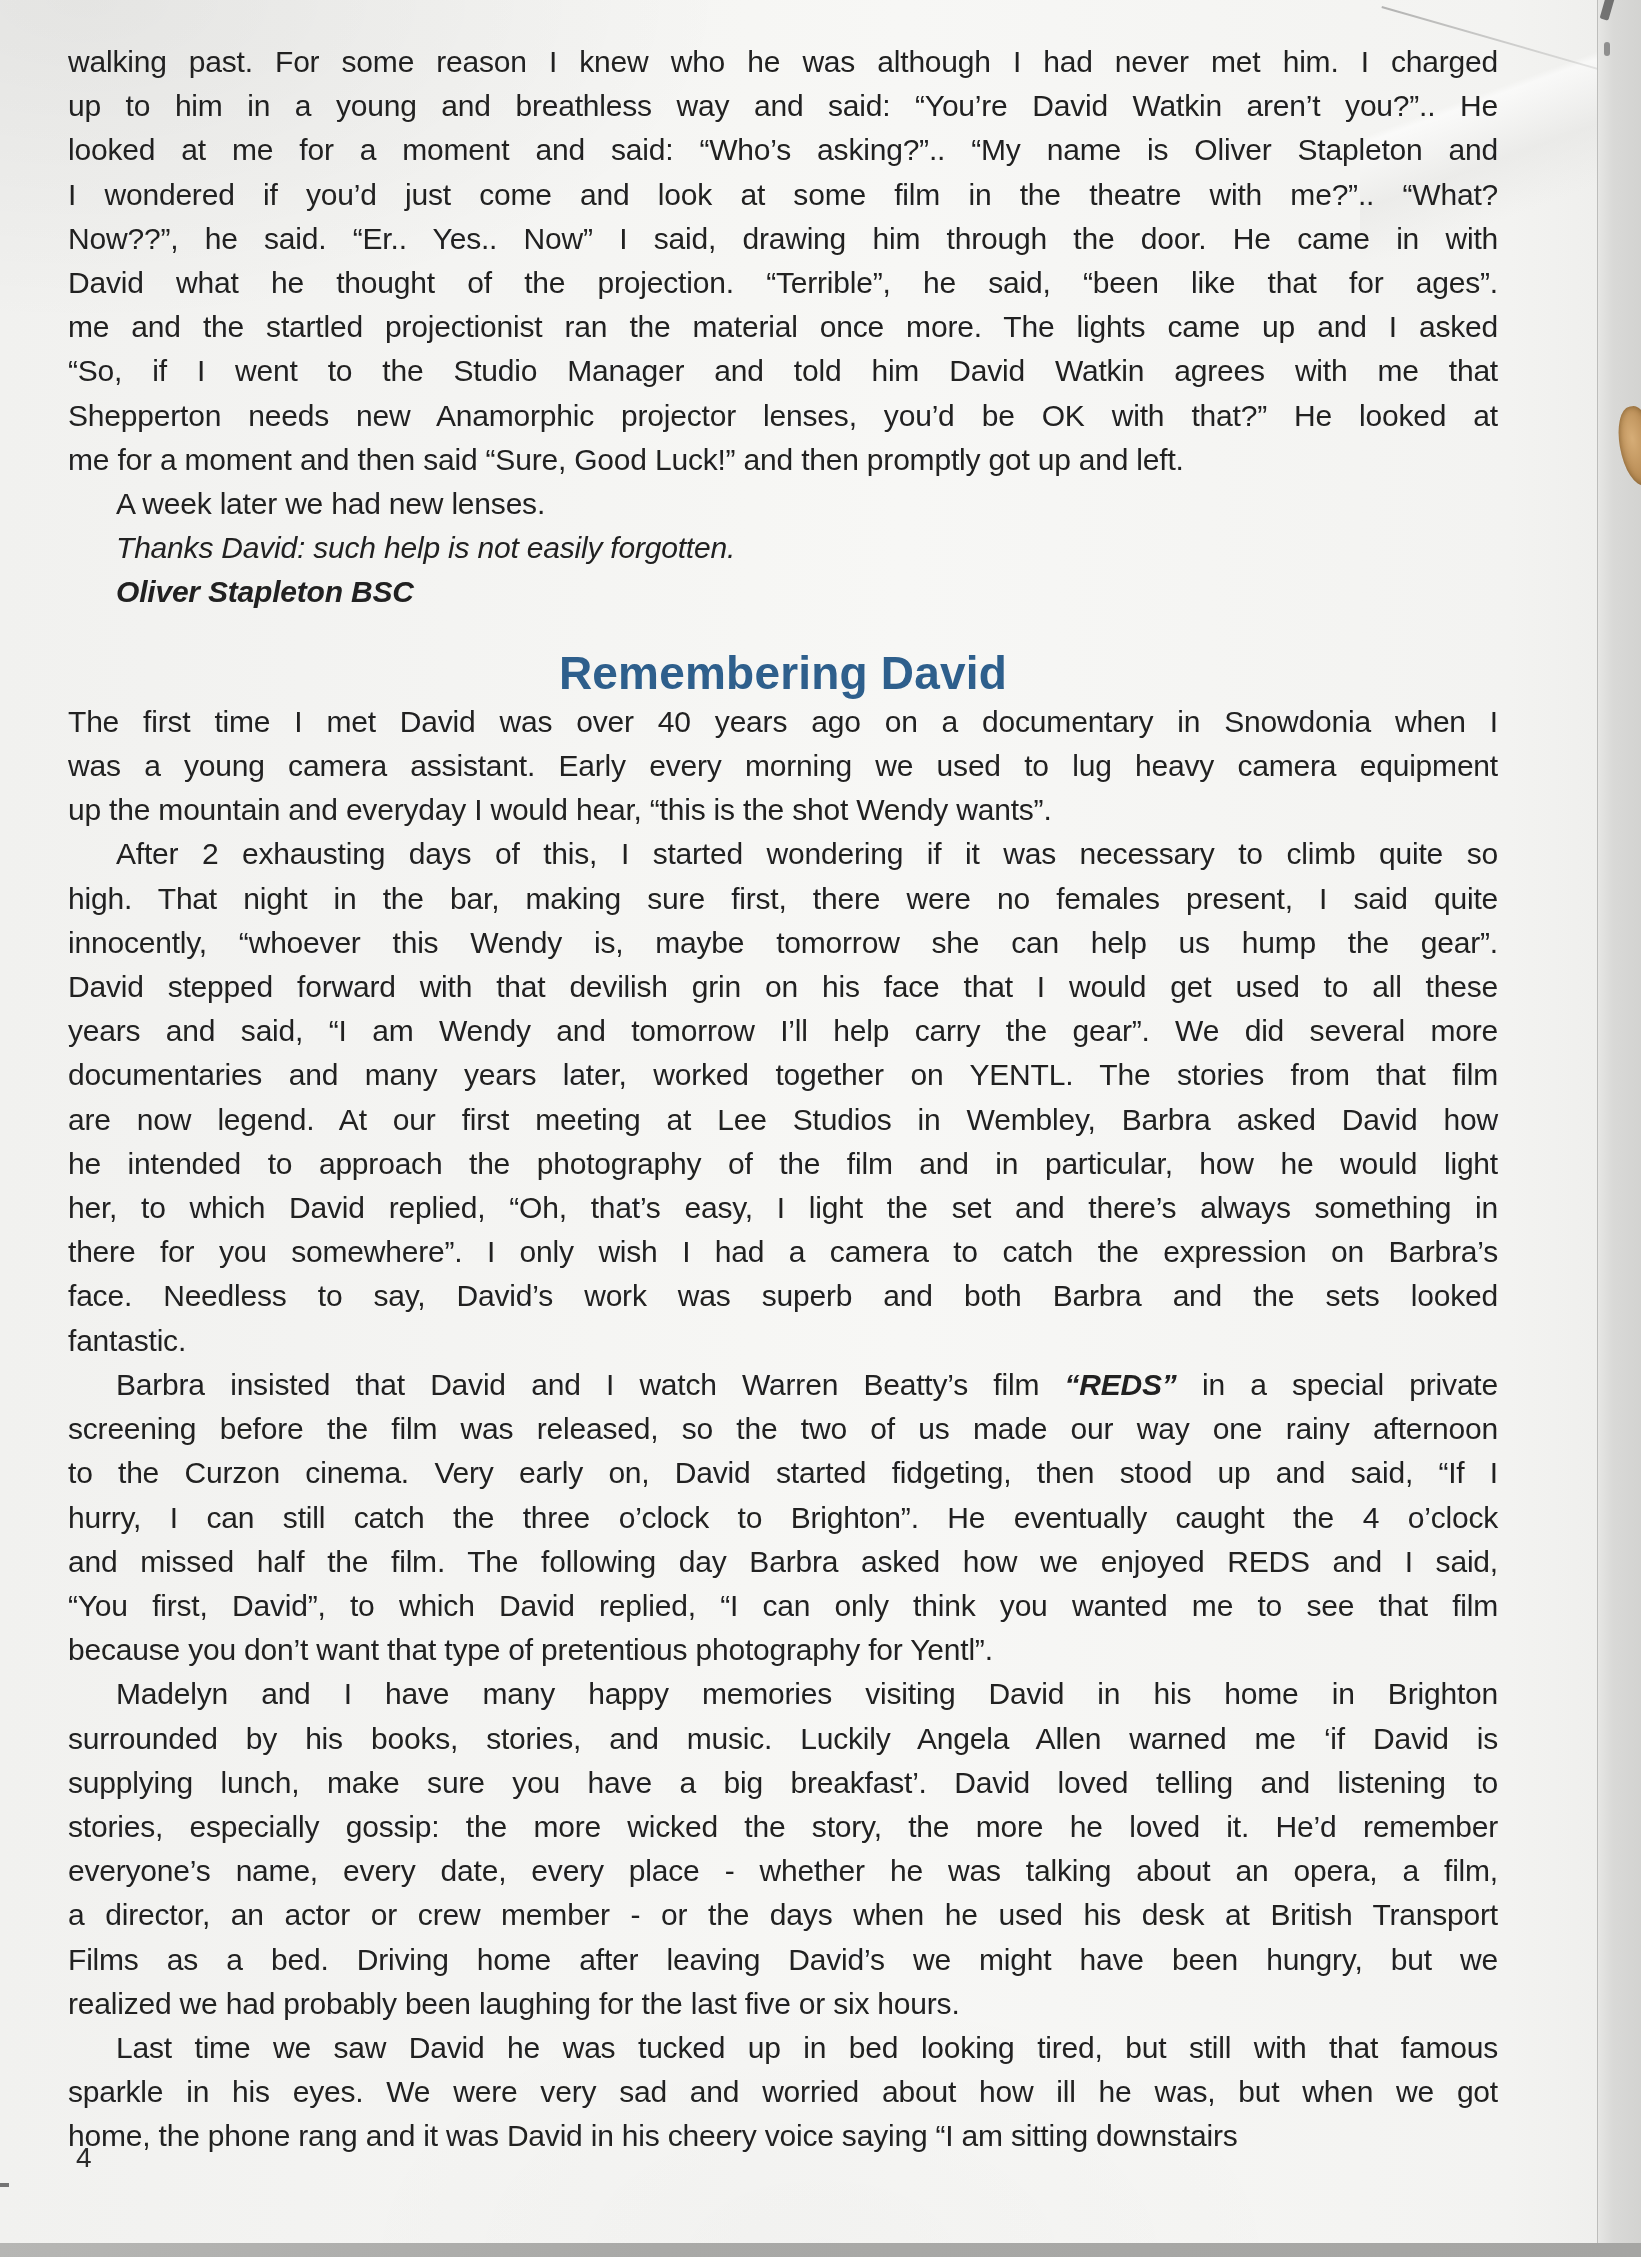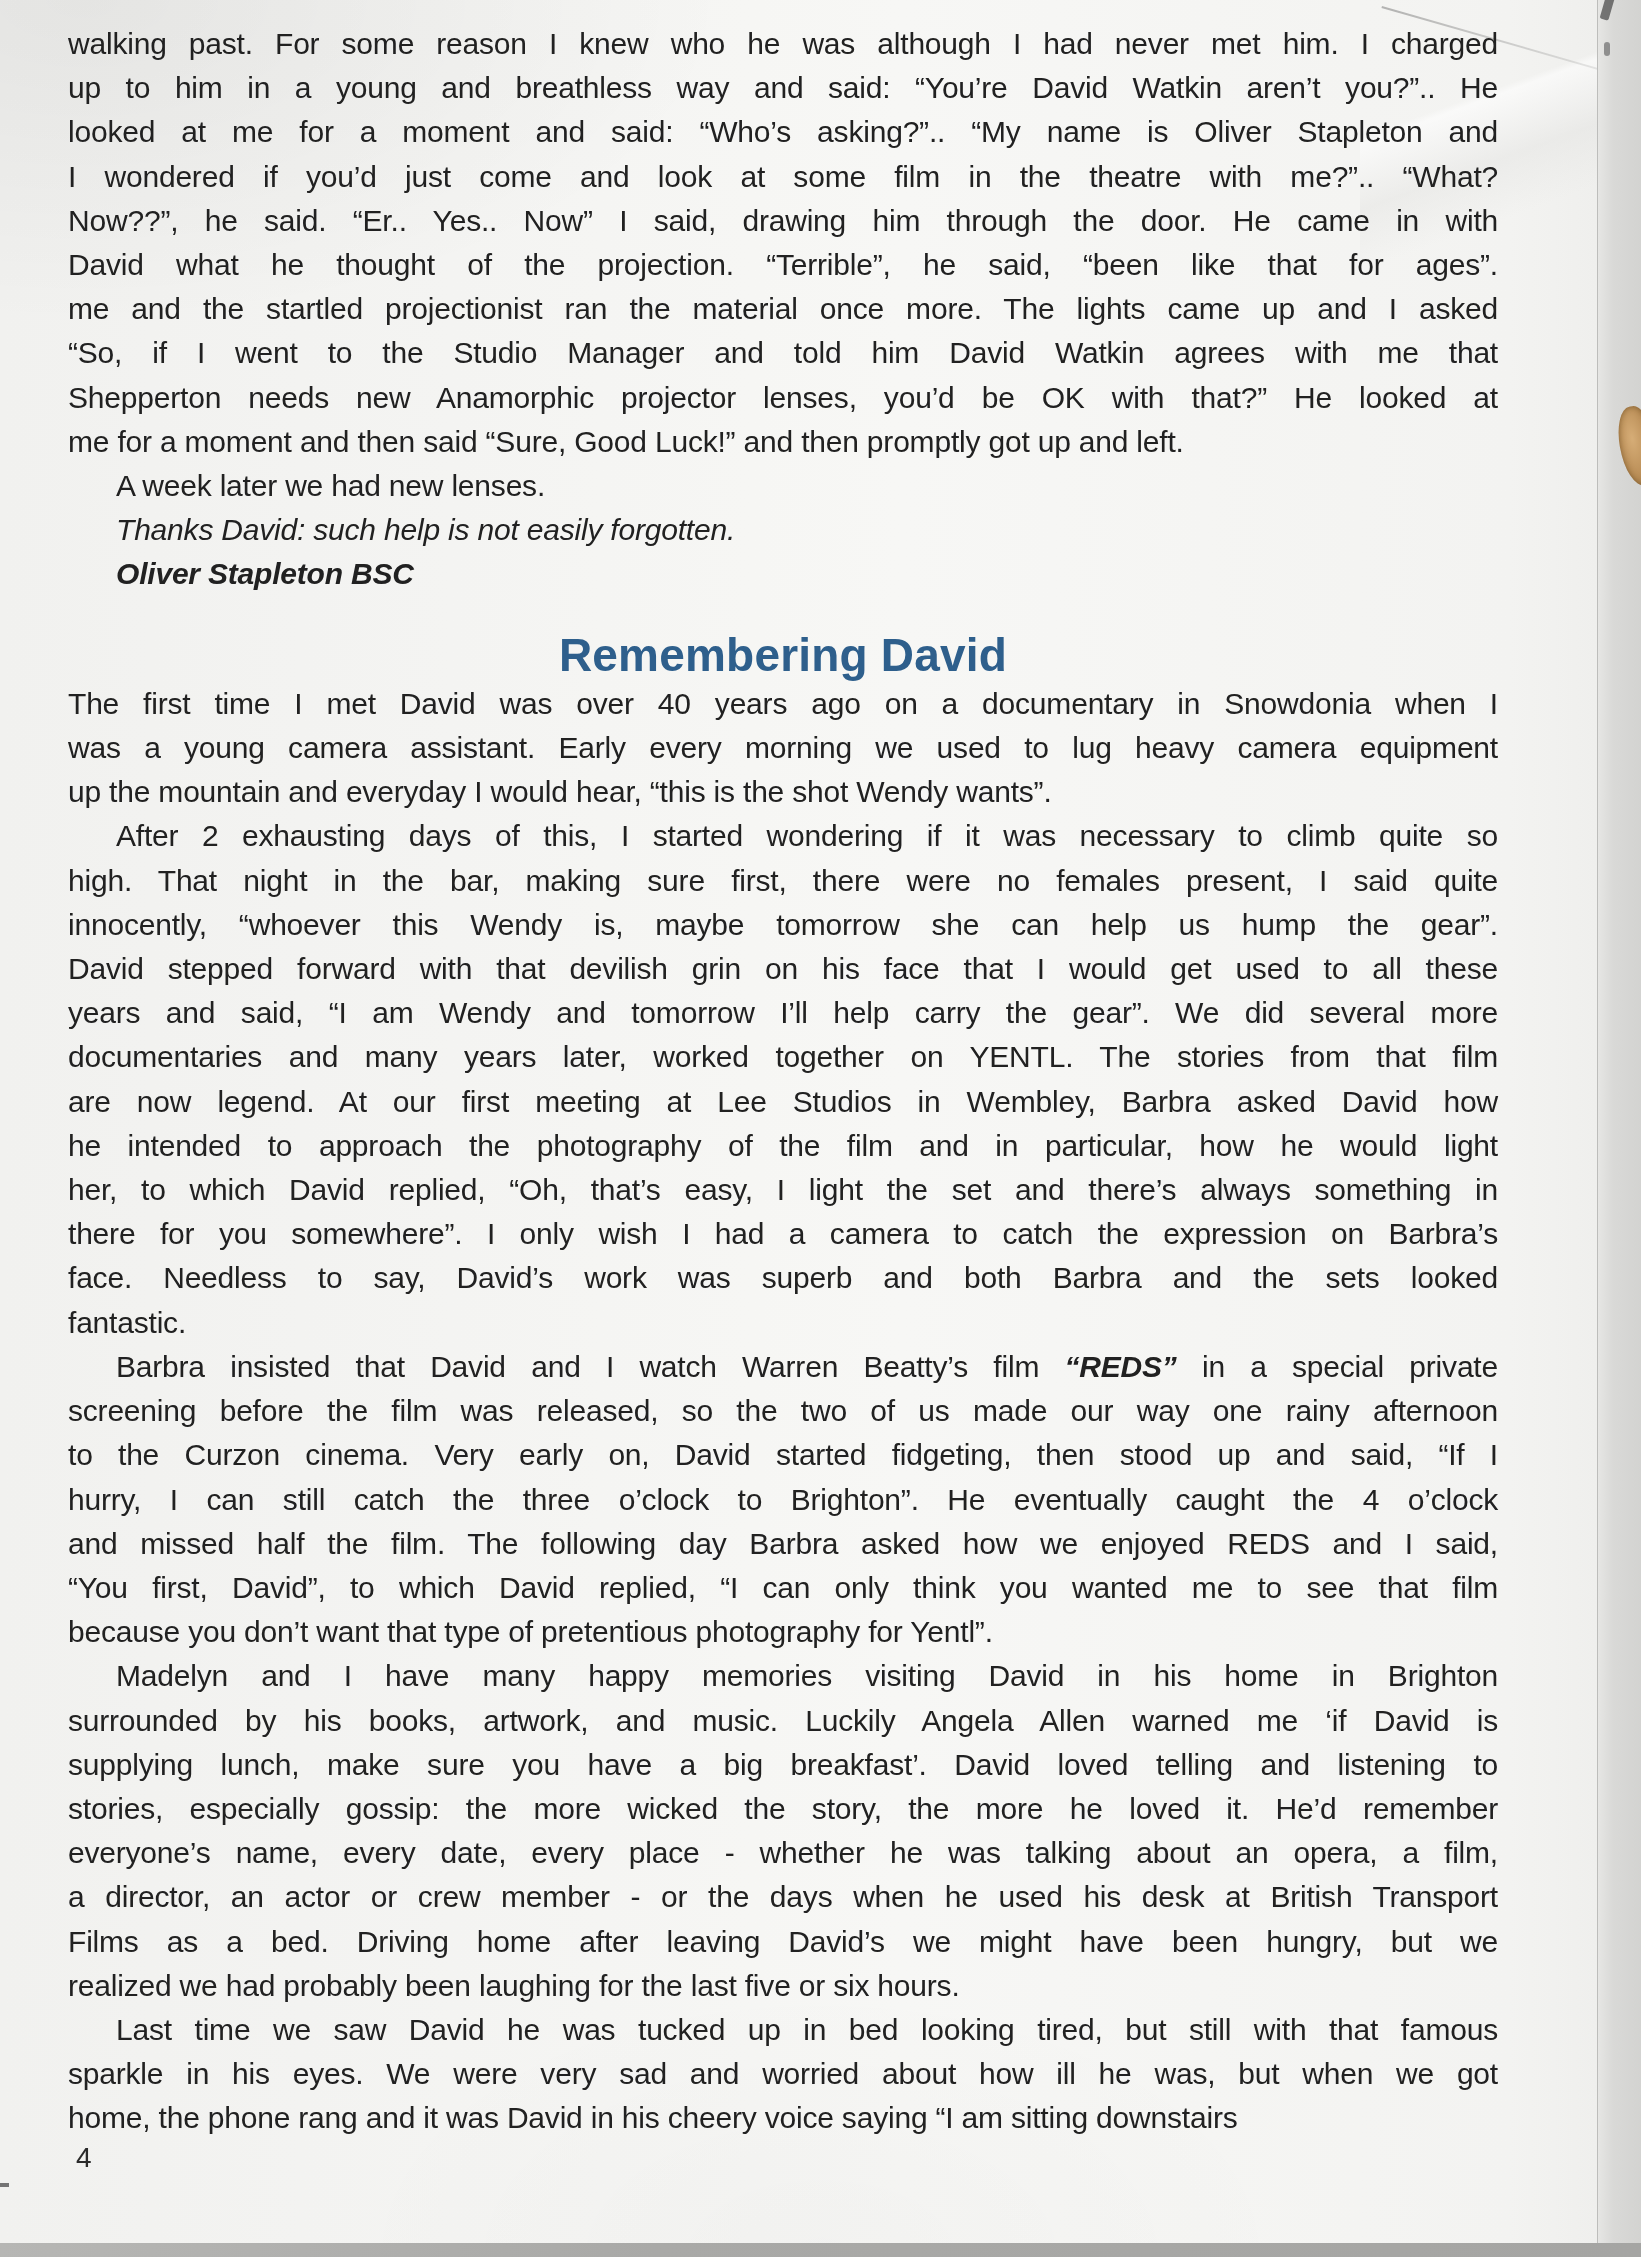--- a/index.html
+++ b/index.html
@@ -55,21 +55,21 @@
     position: absolute; bottom: 0; left: 0; width: 100%; height: 14px;
     background: linear-gradient(90deg, #b6b6b4 0%, #a9a9a7 40%, #a5a5a3 100%);
   }
   .left-speck {
     position: absolute; top: 2183px; left: 0; width: 9px; height: 4px;
     background: #555; opacity: 0.8;
   }
 
   
   .text-flow {
-    position: absolute; left: 68px; top: 22px; width: 1430px;
+    position: absolute; left: 68px; top: 40px; width: 1430px;
     font-size: 30px; line-height: 44.2px; letter-spacing: -0.2px;
   }
   .line { text-align: justify; text-align-last: justify; }
   .line.last, .line.standalone { text-align: right; text-align-last: left; }
   .line.indent { text-indent: 48px; }
   .line .em { font-style: italic; font-weight: 600; }
   .standalone.italic { font-style: italic; }
   .standalone.bold-italic { font-style: italic; font-weight: bold; }
 
   .heading {
@@ -128,21 +128,21 @@
       <div class="line fill">face.   Needless to say, David’s work was superb and both Barbra and the sets looked</div>
       <div class="line last">fantastic.</div>
       <div class="line fill indent"><span>Barbra insisted that David and I watch Warren Beatty’s film </span><span class="em">“REDS”</span><span> in a special private</span></div>
       <div class="line fill">screening  before the film was released, so the two of us made our way one rainy afternoon</div>
       <div class="line fill">to the Curzon cinema.  Very early on, David started fidgeting, then stood up and said, “If I</div>
       <div class="line fill">hurry, I can still catch the three o’clock to Brighton”.  He eventually caught the 4 o’clock</div>
       <div class="line fill">and missed half the film.  The following day Barbra asked how we enjoyed REDS and I said,</div>
       <div class="line fill">“You first, David”, to which David replied, “I can only think you wanted me to see that film</div>
       <div class="line last">because you don’t want that type of pretentious photography for Yentl”.</div>
       <div class="line fill indent">Madelyn and I have many happy memories visiting David in his home in Brighton</div>
-      <div class="line fill">surrounded by his books, artwork, and music. Luckily Angela Allen warned me ‘if David is</div>
+      <div class="line fill">surrounded by his books, stories, and music. Luckily Angela Allen warned me ‘if David is</div>
       <div class="line fill">supplying lunch, make sure you have a big breakfast’.  David loved telling and listening to</div>
       <div class="line fill">stories, especially gossip: the more wicked the story, the more he loved it.  He’d remember</div>
       <div class="line fill">everyone’s name, every date, every place - whether he was talking about an opera, a film,</div>
       <div class="line fill">a director, an actor or crew member - or the days when he used his desk at British Transport</div>
       <div class="line fill">Films as a bed.  Driving home after leaving David’s we might have been hungry, but we</div>
       <div class="line last">realized we had probably been laughing for the last five or six hours.</div>
       <div class="line fill indent">Last time we saw David he was tucked up in bed looking tired, but still with that famous</div>
       <div class="line fill">sparkle in his eyes.  We were very sad and worried about how ill he was, but when we got</div>
       <div class="line last">home, the phone rang and it was David in his cheery voice saying “I am sitting downstairs</div>
     </div>

